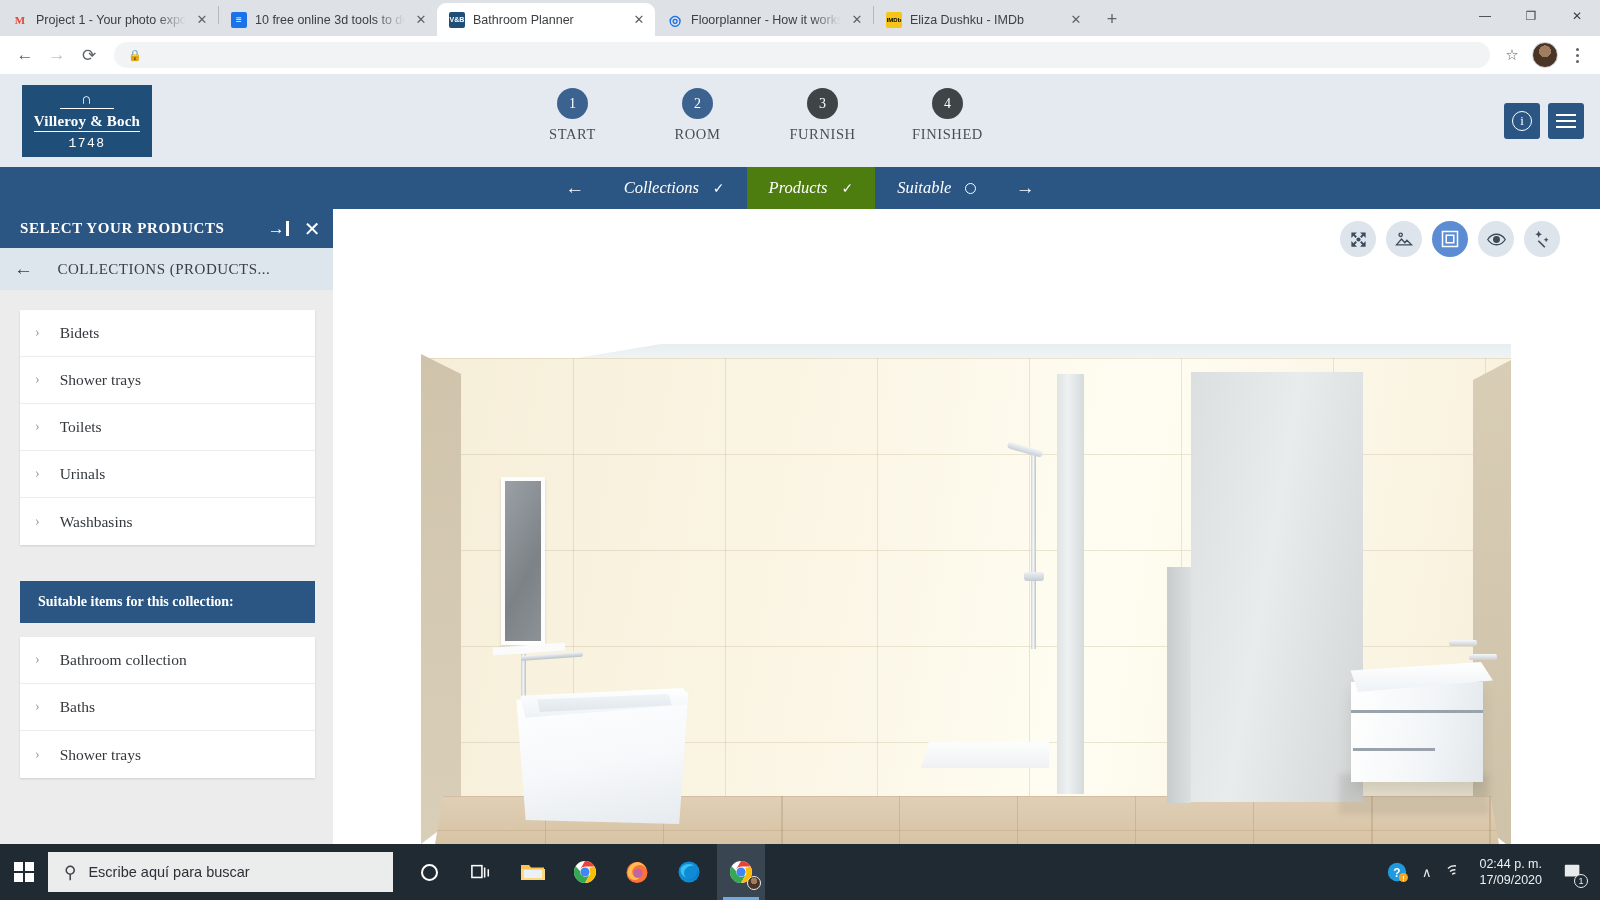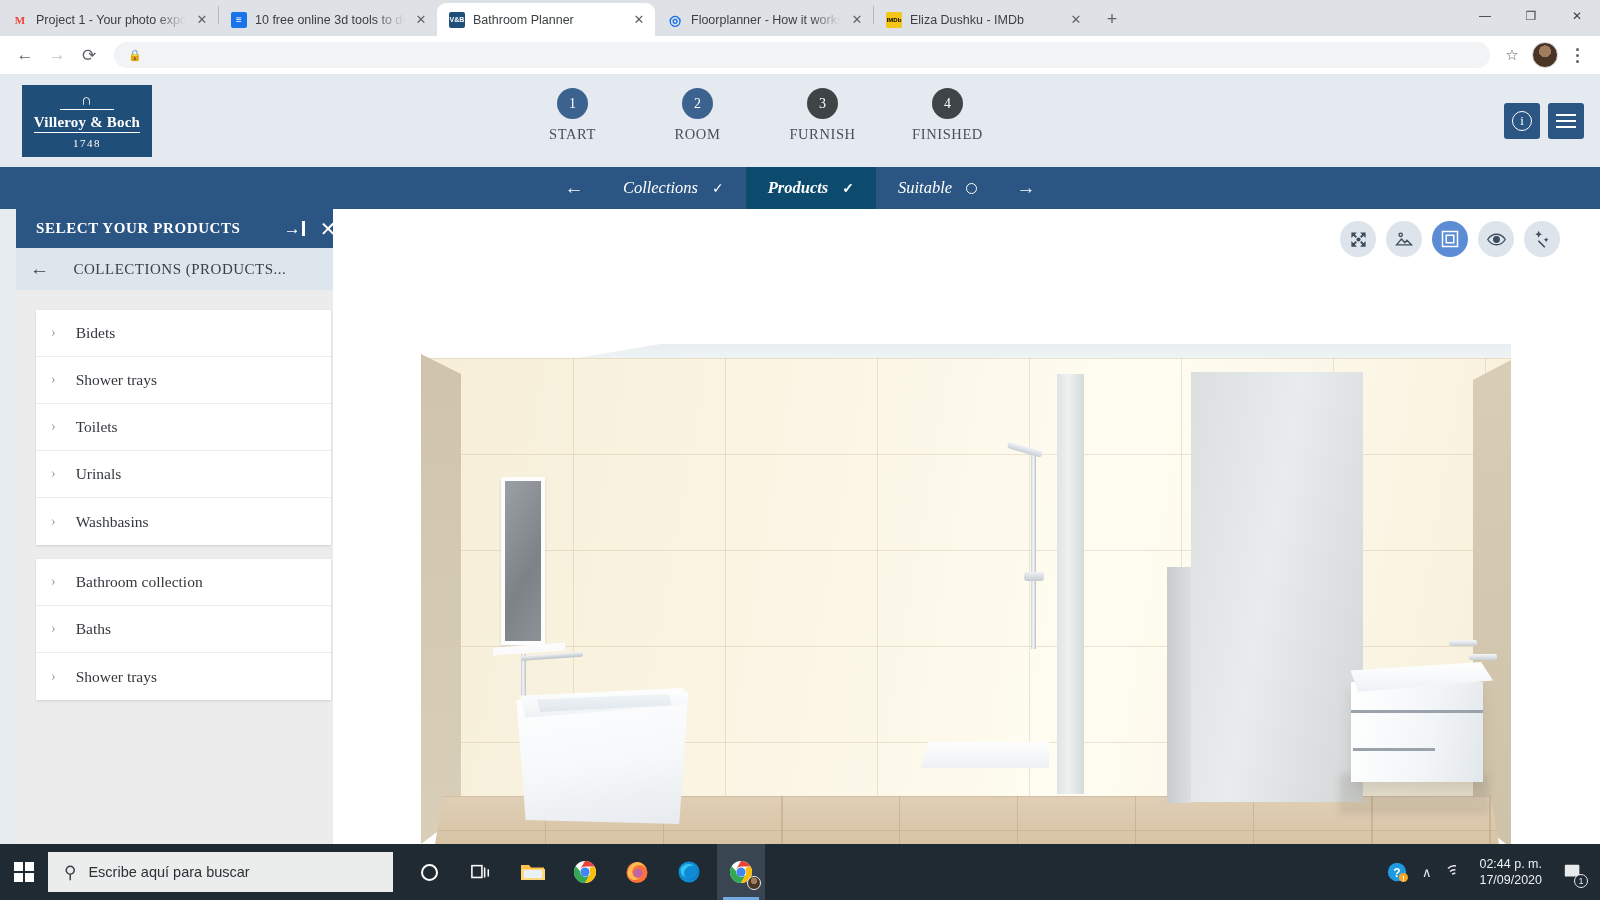--- a/index.html
+++ b/index.html
@@ -92,21 +92,21 @@
     background: #1f4e79; color: #fff;
     display: flex; flex-direction: column; align-items: center; justify-content: center;
     gap: 1px;
   }
   .logo .crest { font-size: 15px; line-height: 13px; letter-spacing: 1px; }
   .logo .crest-line { width: 54px; height: 1px; background: #fff; margin: 2px 0 3px; }
   .logo .brand {
     font-family: "Liberation Serif", serif; font-size: 15px; font-weight: bold;
     border-bottom: 1.5px solid #fff; padding-bottom: 1px; letter-spacing: .2px;
   }
-  .logo .year { font-family: Liberation Serif, serif; font-size: 11px; letter-spacing: 1.5px; margin-top: 3px; }
+  .logo .year { font-family: Liberation Mono, monospace; font-size: 13px; letter-spacing: 1.5px; margin-top: 3px; }
 
   .steps { position: absolute; left: 540; top: 14px; left: 540px; display: flex; gap: 60px; }
   .step { width: 65px; display: flex; flex-direction: column; align-items: center; gap: 7px; }
   .step .circle {
     width: 31px; height: 31px; border-radius: 50%;
     display: flex; align-items: center; justify-content: center;
     color: #fff; font-family: "Liberation Serif", serif; font-size: 14px;
   }
   .step .circle.done { background: #3c6390; }
   .step .circle.todo { background: #3f4447; }
@@ -127,27 +127,27 @@
   .subnav {
     position: absolute; top: 93px; left: 0; width: 100%; height: 42px;
     background: #2b5583; display: flex; align-items: center; justify-content: center;
   }
   .subnav-inner { display: flex; align-items: center; }
   .sn-arrow { width: 54px; height: 42px; display:flex; align-items:center; justify-content:center; color:#fff; font-size: 19px; }
   .sn-item {
     height: 42px; padding: 0 22px; display: flex; align-items: center; gap: 14px;
     color: #fff; font-family: "Liberation Serif", serif; font-style: italic; font-size: 16.5px;
   }
-  .sn-item.active { background: #0c4a6e; font-weight: bold; }
+  .sn-item.active { background: #4d7c0f; }
   .sn-check { font-style: normal; font-size: 14px; }
   .sn-circle { width: 11px; height: 11px; border: 1.4px solid #fff; border-radius: 50%; }
 
   
   .sidebar {
-    position: absolute; left: 16px; top: 135px; width: 335px; bottom: 0;
+    position: absolute; left: 0; top: 135px; width: 335px; bottom: 0;
     background: #ececec;
   }
   .sb-title {
     height: 39px; background: #2b5583; color: #fff;
     display: flex; align-items: center; padding-left: 20px;
     font-family: "Liberation Serif", serif; font-weight: bold; font-size: 15px; letter-spacing: .6px;
   }
   .sb-title-actions { margin-left: auto; display: flex; align-items: center; gap: 14px; padding-right: 14px; }
   .collapse-ico { position: relative; width: 22px; height: 18px; display:flex; align-items:center; }
   .collapse-ico .arr { font-size: 17px; line-height: 17px; color:#fff; }
@@ -474,20 +474,21 @@
           <div class="cat-row">
             <span class="chev">›</span>
             <span>Urinals</span>
           </div>
           <div class="cat-row">
             <span class="chev">›</span>
             <span>Washbasins</span>
           </div>
         </div>
 
+        <div class="suitable-bar">Suitable items for this collection:</div>
 
         <div class="cat-list suitable-list">
           <div class="cat-row">
             <span class="chev">›</span>
             <span>Bathroom collection</span>
           </div>
           <div class="cat-row">
             <span class="chev">›</span>
             <span>Baths</span>
           </div>

